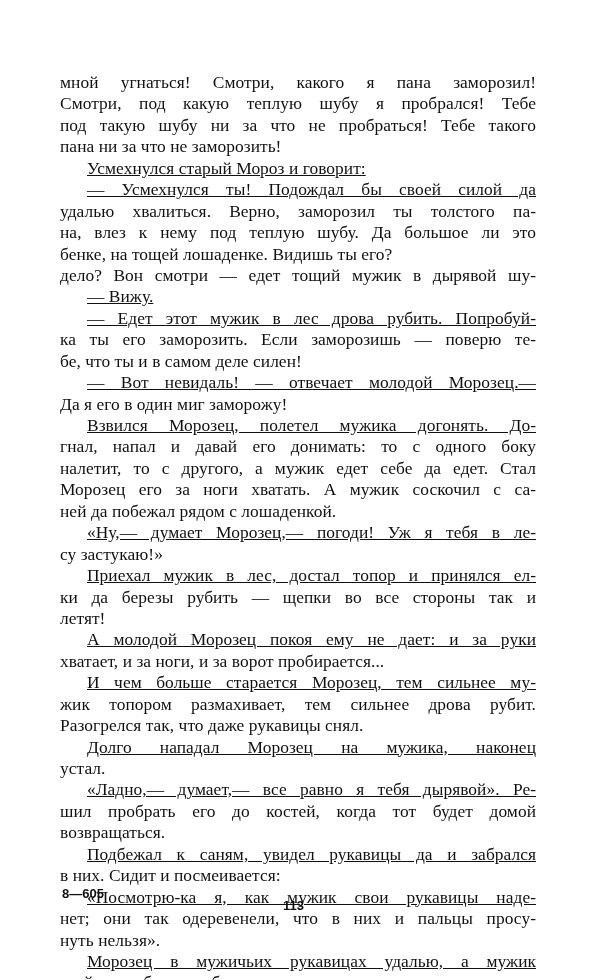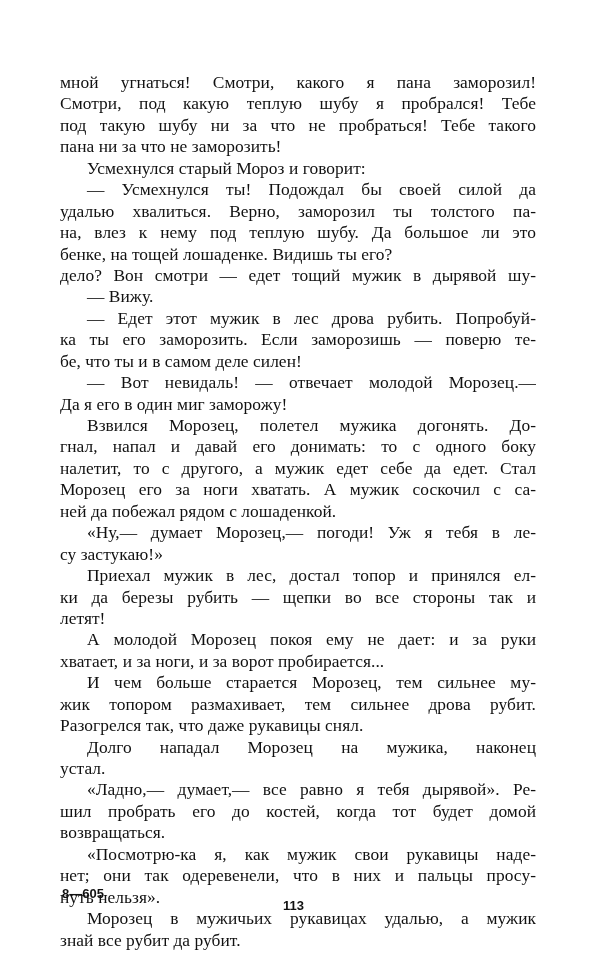--- a/index.html
+++ b/index.html
@@ -17,21 +17,21 @@
     letter-spacing: 0.05px;
   }
   .line {
     display: block;
     height: 21.45px;
     white-space: nowrap;
     text-align: justify;
     text-align-last: justify;
   }
   .line.last { text-align-last: left; }
-  .line.indent { padding-left: 27px; }
+  .line.indent { padding-left: 27px; text-decoration: underline; }
   .footer {
     position: absolute;
     top: 886px;
     left: 0; width: 600px; height: 20px;
     font-family: "Liberation Sans", "DejaVu Sans", sans-serif;
     font-weight: bold;
     font-size: 13px;
     color: #111;
     padding-left: 20px;
   }
@@ -98,20 +98,24 @@
     <div class="paragraph">
       <span class="line indent">Долго   нападал   Морозец   на  мужика,   наконец</span>
       <span class="line last">устал.</span>
     </div>
     <div class="paragraph">
       <span class="line indent">«Ладно,— думает,— все равно я тебя дырявой». Ре-</span>
       <span class="line">шил пробрать его до костей, когда тот  будет  домой</span>
       <span class="line last">возвращаться.</span>
     </div>
     <div class="paragraph">
+      <span class="line indent">Подбежал к саням, увидел рукавицы да и забрался</span>
+      <span class="line last">в них. Сидит и посмеивается:</span>
+    </div>
+    <div class="paragraph">
       <span class="line indent">«Посмотрю-ка я, как мужик свои рукавицы  наде-</span>
       <span class="line">нет; они так одеревенели, что в них и пальцы просу-</span>
       <span class="line last">нуть нельзя».</span>
     </div>
     <div class="paragraph">
       <span class="line indent">Морозец в мужичьих рукавицах удалью,  а  мужик</span>
       <span class="line last">знай все рубит да рубит.</span>
     </div>
   </div>
 

